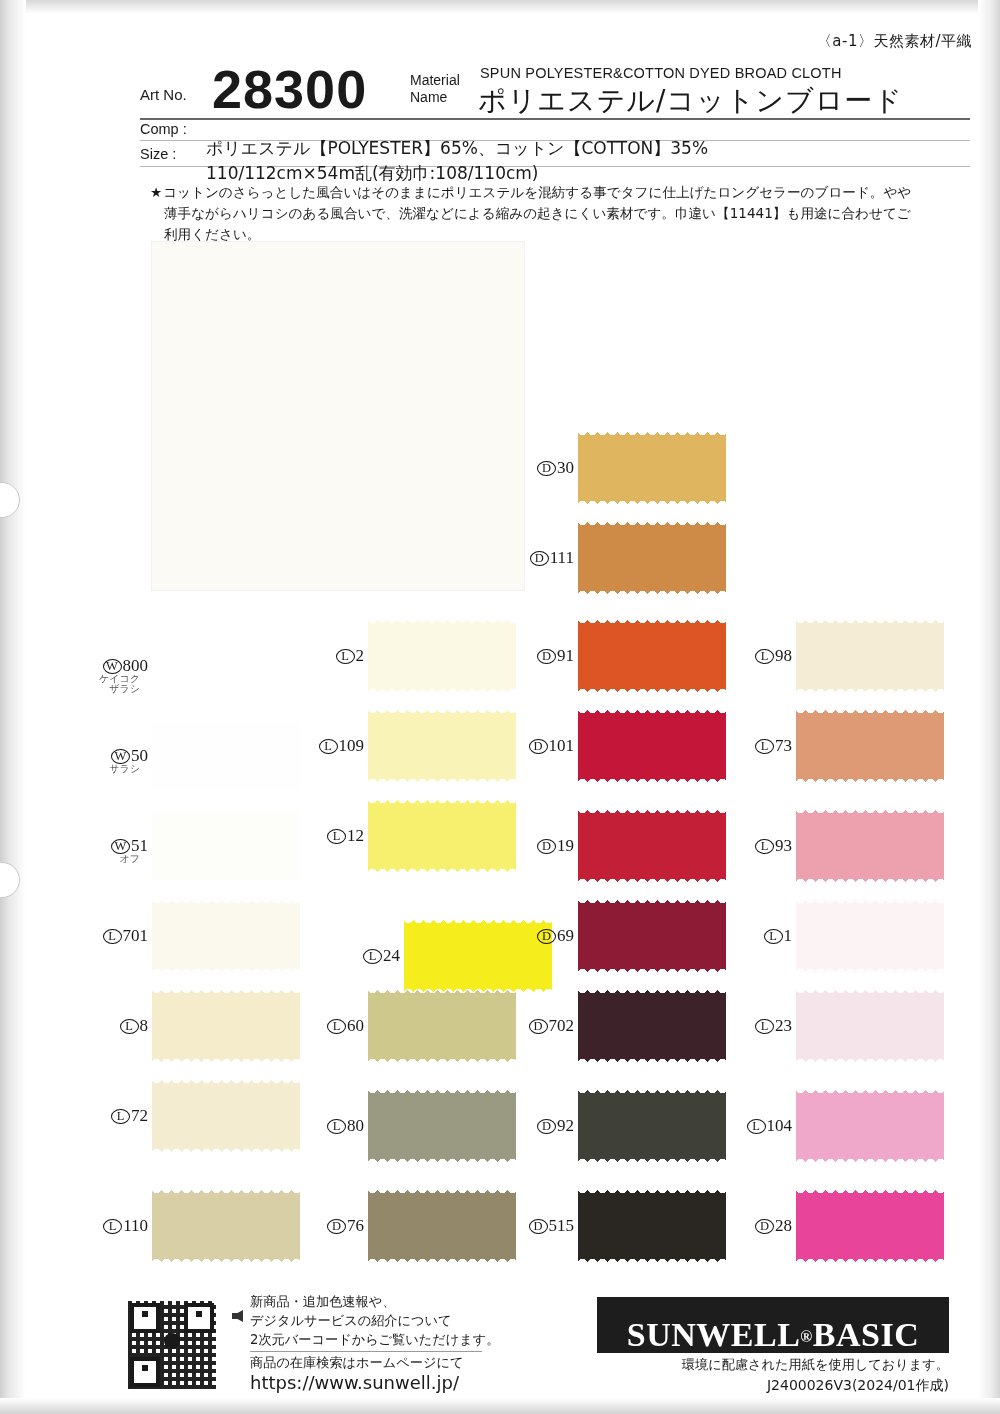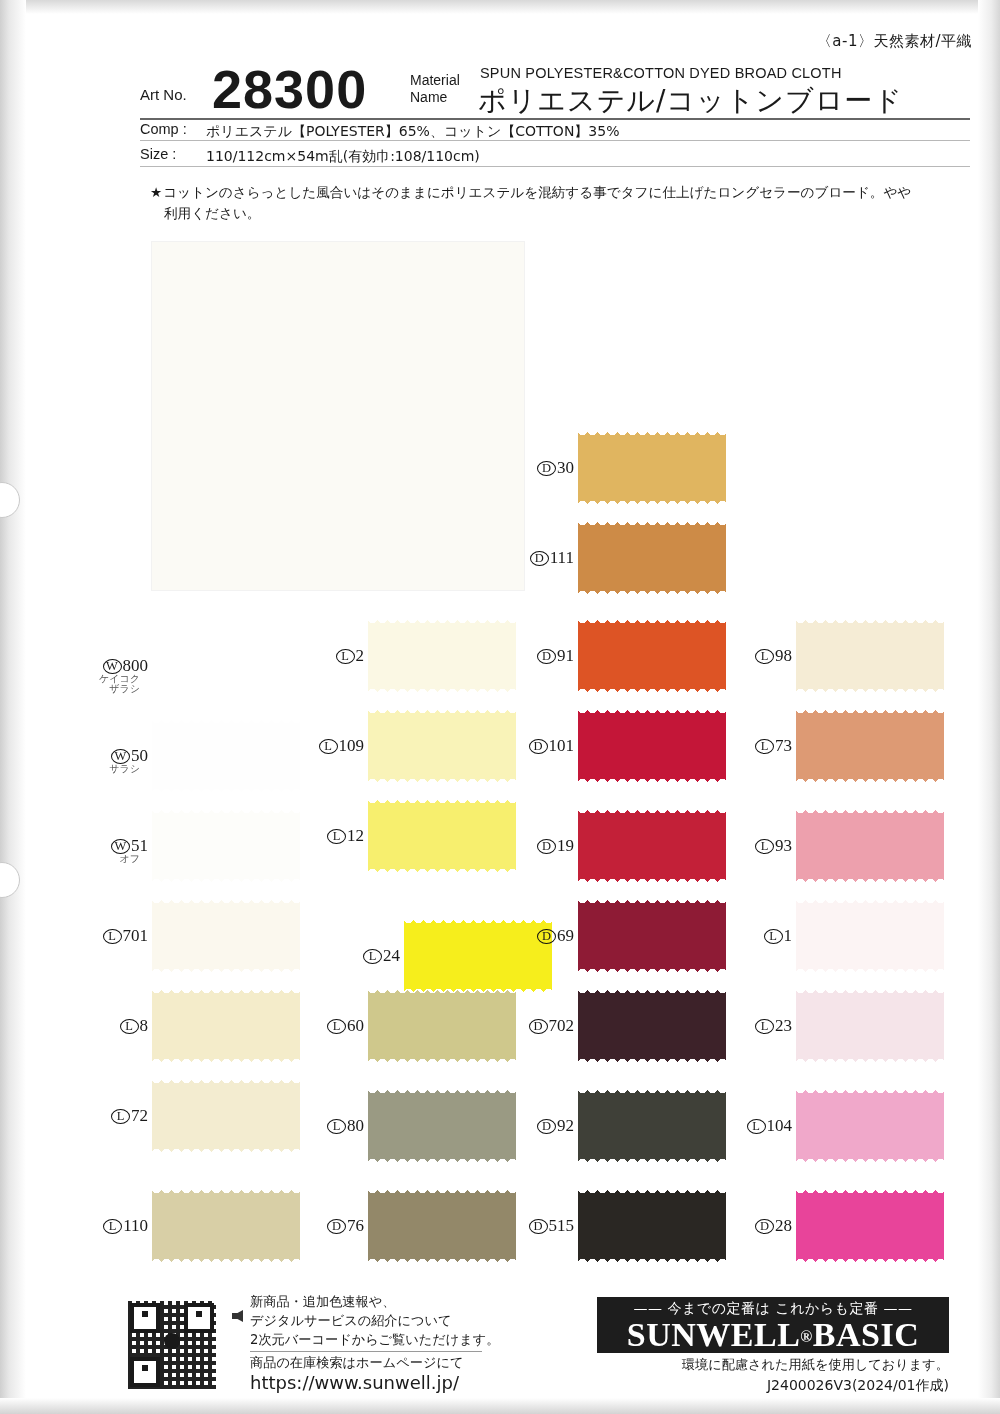--- a/index.html
+++ b/index.html
@@ -87,22 +87,22 @@
     position: absolute; left: 140px; top: 140px; width: 830px; height: 1px;
     background: #b8b8b8;
   }
   .rule-thin2 {
     position: absolute; left: 140px; top: 166px; width: 830px; height: 1px;
     background: #b8b8b8;
   }
 
   .spec-row { position: absolute; left: 140px; font-size: 14.5px; }
   .spec-row .k { position: absolute; left: 0; top: 0; width: 66px; }
-  .spec-row .v { position: absolute; left: 66px; top: 2px; white-space: nowrap;
-                 font-family: "DejaVu Sans", sans-serif; font-size: 14px; }
+  .spec-row .v { position: absolute; left: 66px; top: 16px; white-space: nowrap;
+                 font-family: "DejaVu Sans", sans-serif; font-size: 17px; }
   .spec-comp { top: 121px; }
   .spec-size { top: 146px; }
 
   
   .desc {
     position: absolute; left: 150px; top: 182px; width: 800px;
     font-size: 13.6px; line-height: 21px;
     font-family: "DejaVu Sans", sans-serif;
     text-indent: 0;
   }
@@ -285,20 +285,21 @@
     <span class="k">Comp :</span>
     <span class="v">ポリエステル【POLYESTER】65%、コットン【COTTON】35%</span>
   </div>
   <div class="spec-row spec-size">
     <span class="k">Size :</span>
     <span class="v">110/112cm×54m乱(有効巾:108/110cm)</span>
   </div>
 
   <div class="desc">
     <p><span class="star">★</span><span>コットンのさらっとした風合いはそのままにポリエステルを混紡する事でタフに仕上げたロングセラーのブロード。やや</span></p>
+    <p class="ind">薄手ながらハリコシのある風合いで、洗濯などによる縮みの起きにくい素材です。巾違い【11441】も用途に合わせてご</p>
     <p class="ind">利用ください。</p>
   </div>
 
   <div class="sw-big">
     <div class="inner" style="background: rgb(251, 250, 245);"></div>
   </div>
 
   <div id="swatch-layer">
       <div class="swatch-cell" style="left: 152px; top: 626px; width: 150px; height: 80px;">
         <div class="sw-chip">
@@ -568,21 +569,20 @@
   <div class="foot-txt">
     <div>新商品・追加色速報や、</div>
     <div>デジタルサービスの紹介について</div>
     <div>2次元バーコードからご覧いただけます。</div>
   </div>
   <div class="foot-rule"></div>
   <div class="foot-txt2">商品の在庫検索はホームページにて</div>
   <div class="foot-url">https://www.sunwell.jp/</div>
 
   <div class="logo-box">
-    <div class="logo-tag">—— 今までの定番は これからも定番 ——</div>
     <div class="logo-main">
       <span>SUNWELL</span><span class="reg">®</span><span>BASIC</span>
     </div>
   </div>
   <div class="eco-txt">環境に配慮された用紙を使用しております。</div>
   <div class="doc-code">J2400026V3(2024/01作成)</div>
 
 </div>
 
 </body></html>

